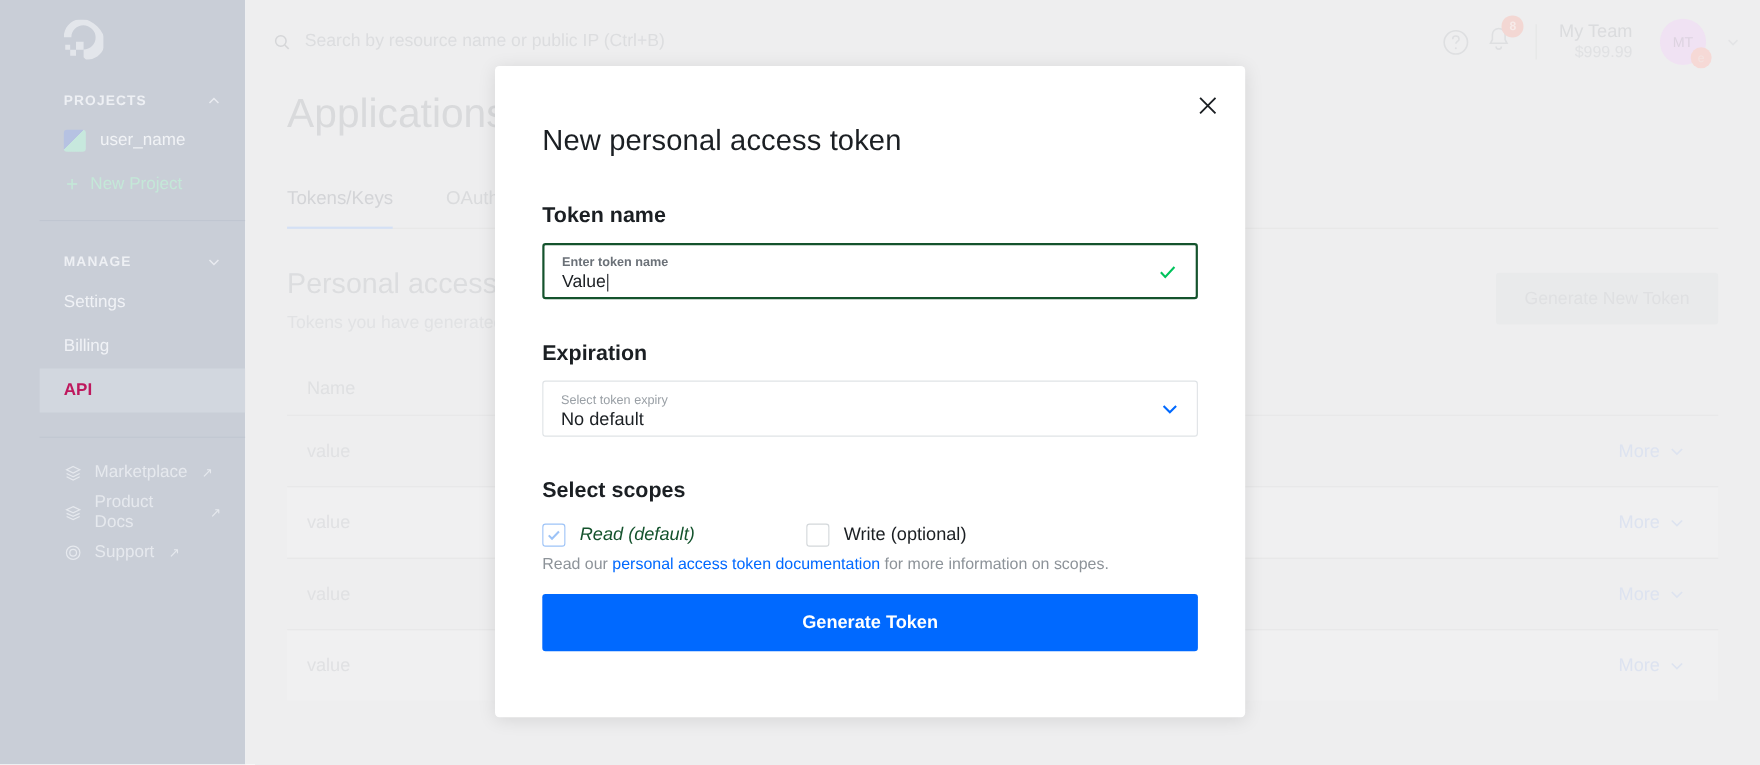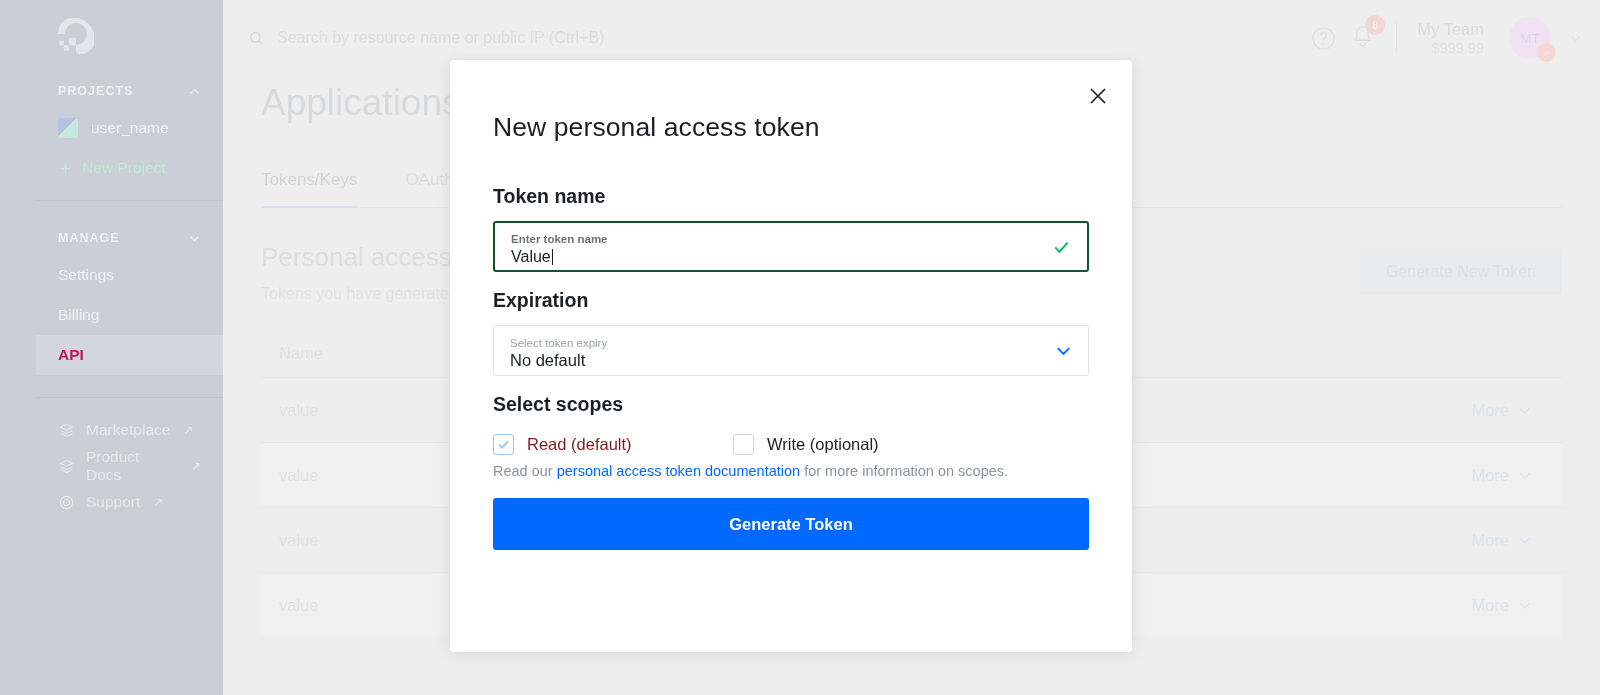--- a/index.html
+++ b/index.html
@@ -144,21 +144,21 @@
     background:#ffffff; border-radius:4px;
     box-shadow: 0 2px 16px rgba(0,0,0,0.10);
   }
   .modal-close {
     position:absolute; right:23px; top:25px;
     width:22px; height:22px; color:#1b1f23;
   }
   .modal-inner { padding: 52px 43px 0 43px; }
   .modal-title { font-size: 26.5px; color: #1b1f23; font-weight: normal; letter-spacing:0.1px;}
   .field-label { font-size: 19.5px; color:#1b1f23; font-weight:bold; margin-top: 42px; }
-  .field-label.tight { margin-top: 17px; }
+  .field-label.tight { margin-top: 38px; }
 
   .inputbox {
     margin-top: 13px; height: 51px;
     border: 2px solid #14532d; border-radius: 3px;
     padding: 7px 14px 0 16px; position: relative;
     display: flex; flex-direction: column; justify-content: center;
   }
   .float-lbl { font-size: 11.5px; font-weight:bold; color:#6b7178; line-height:1.25; }
   .input-val { font-size: 16px; color:#1b1f23; line-height:1.3; display:flex; align-items:center;}
   .caret { display:inline-block; width:1px; height:16px; background:#1b1f23; margin-left:1px; }
@@ -175,21 +175,21 @@
   .sel-chev { position:absolute; right:15px; top:50%; transform:translateY(-50%); width:19px; height:19px; color:#0069ff;}
 
   .scopes { display:flex; align-items:center; margin-top: 18px; }
   .scope { display:flex; align-items:center; gap:13px; }
   .scope.read { width: 240px; }
   .cb { width:21px; height:21px; border-radius:3px; display:flex; align-items:center; justify-content:center; }
   .cb.checked { border:1px solid #9dc3f7; background:#ffffff; }
   .cb.checked svg { width:13px; height:13px; color:#9dc3f7; }
   .cb.empty { border:1px solid #d3d7da; background:#fff; }
   .scope-lbl { font-size:16.5px; color:#1b1f23; }
-  .scope-lbl.dim { color:#7f1d1d; }
+  .scope-lbl.dim { color:#14532d;font-style:italic; }
 
   .help-txt { font-size:14.5px; color:#8d9399; margin-top: 8px; }
   .help-txt a { color:#0069ff; text-decoration:none; }
 
   .gen-token-btn {
     margin-top: 19px; width:100%; height:52px;
     background:#0069ff; color:#ffffff;
     border:none; border-radius:3px;
     font-size:16.5px; font-weight:bold;
     font-family:"Liberation Sans", sans-serif;

